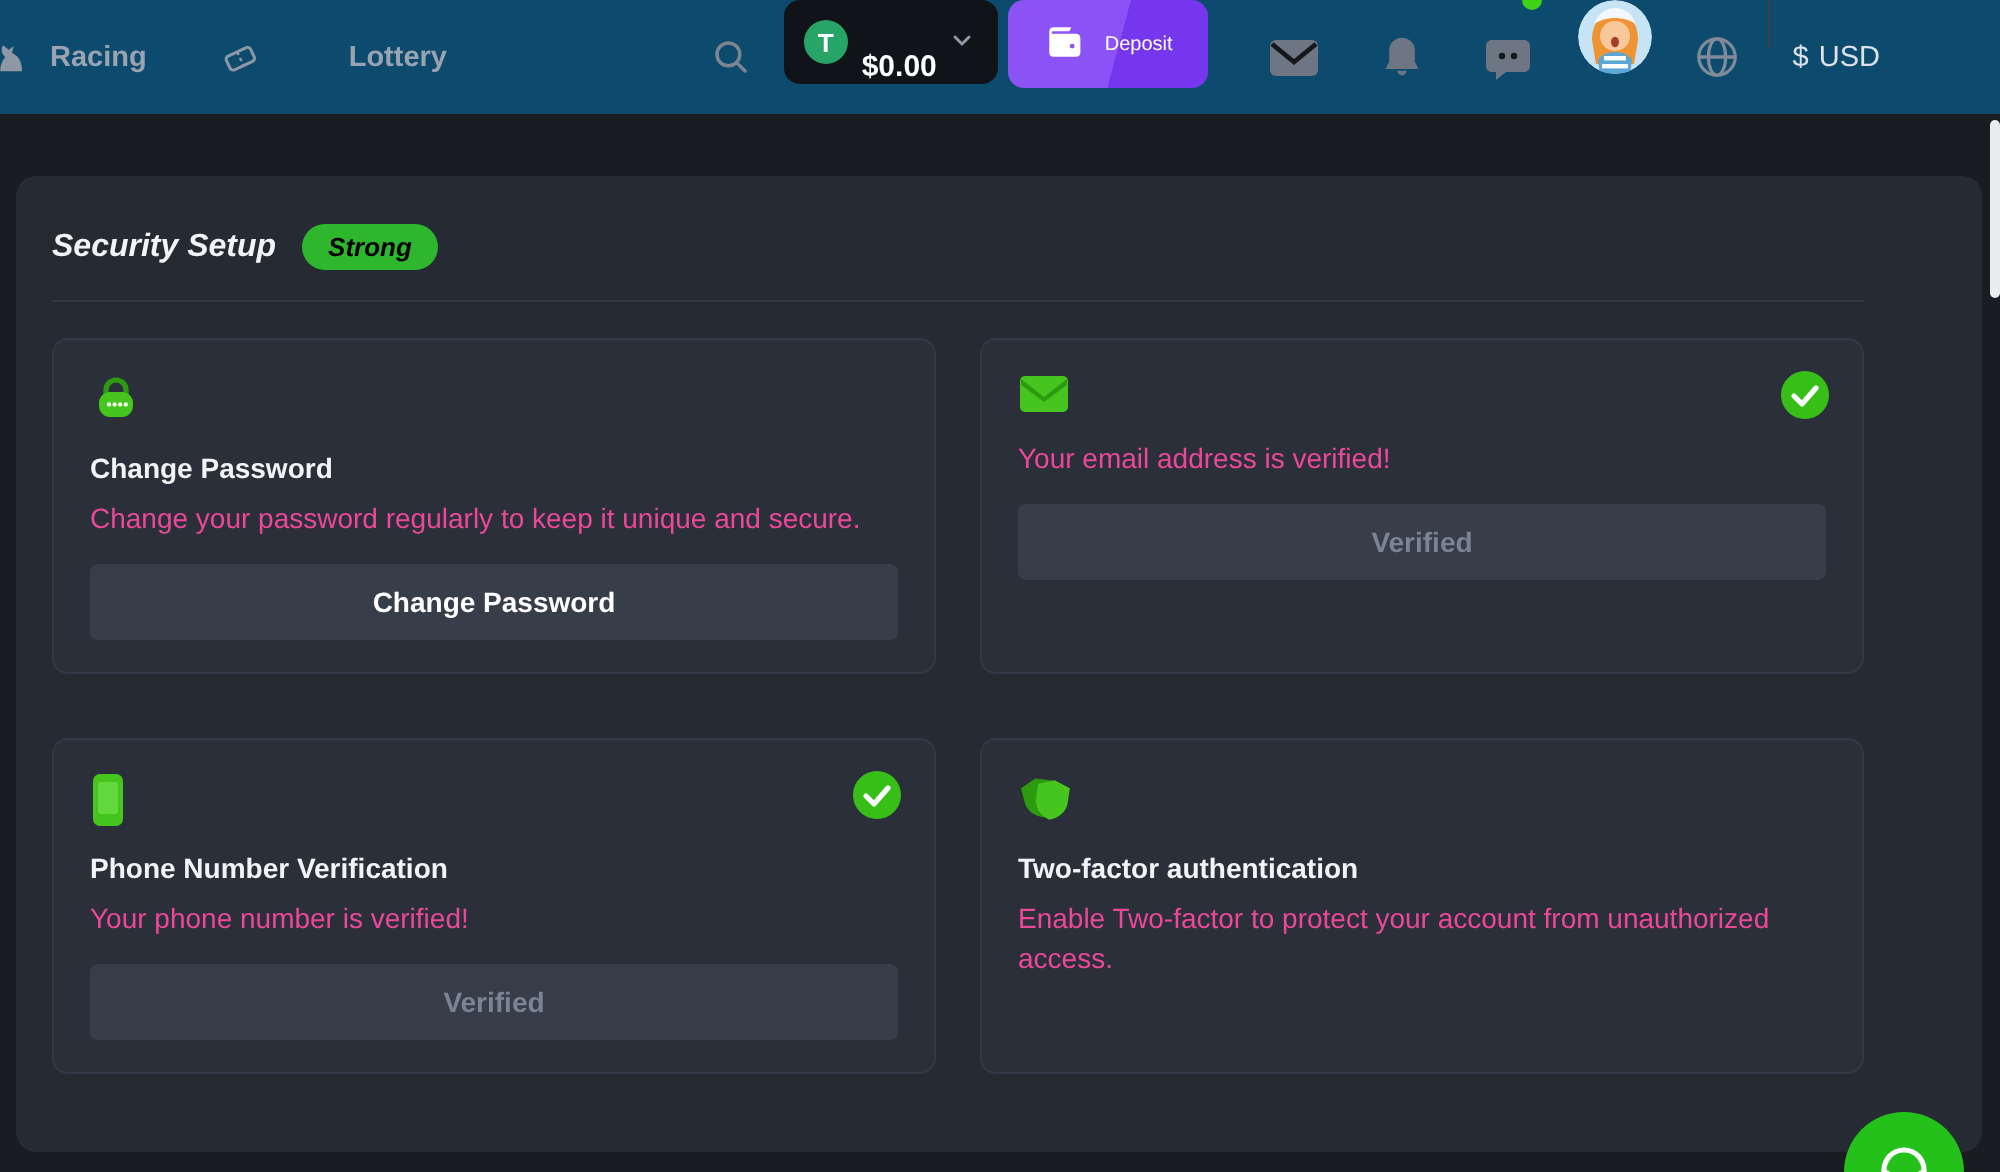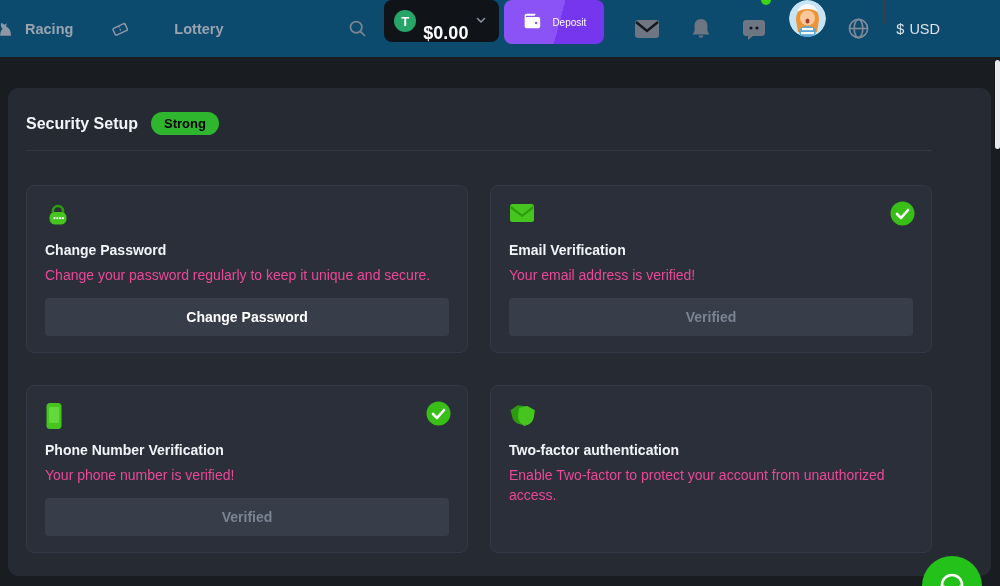--- a/index.html
+++ b/index.html
@@ -21,21 +21,21 @@
   .nav-racing { margin-left:-4px; }
   .nav-lottery { margin-left:37px;gap:44px; }
   .spacer { flex:1; }
   .icon-btn { display:flex; align-items:center; justify-content:center; cursor:pointer; position:relative; }
   .search-btn { margin-right:16px; }
   .balance-pill {
     display:flex; align-items:center; gap:7px;
     background:#101318; border:none; border-radius:8px;
     height:42px; padding:0 12px 0 10px; cursor:pointer;
   }
-  .balance-amount { color:#fff; font-size:18px; font-weight:bold; font-family:"Liberation Sans", sans-serif;margin-top:25px; }
+  .balance-amount { color:#fff; font-size:15px; font-weight:bold; font-family:"Liberation Sans", sans-serif;margin-top:25px; }
   .tether { width:22px; height:22px; border-radius:50%; background:#27a468; color:#fff;
     display:flex; align-items:center; justify-content:center; font-size:13px; font-weight:bold; }
   .deposit-btn {
     margin-left:5px; height:44px; padding:0 18px;
     border:none; border-radius:8px; cursor:pointer;
     background:linear-gradient(105deg,#8b53f5 55%,#7636ee 55%);
     color:#fff; font-size:10px; font-weight:normal; font-family:"Liberation Sans", sans-serif;
     display:flex; align-items:center; gap:10px;
   }
   .hdr-ic { margin-left:30px; }
@@ -45,29 +45,29 @@
   .globe-btn { margin-left:21px; }
   .vdiv { margin-left:14px; width:1px; height:24px; background:#3a3f48; }
   .usd { margin-left:11px; display:flex; align-items:center; gap:5px; color:#dee2e8; font-size:14.5px; cursor:pointer; }
   
   .panel {
     position:absolute; left:8px; top:88px; width:983px; height:488px;
     background:#252a33; border-radius:10px;
     padding:24px 0 0 18px;
   }
   .content { width:906px; }
-  .title-row { display:flex; align-items:center; gap:13px; }
+  .title-row { display:flex; align-items:center; gap:13px;font-style:italic; }
   .page-title { color:#f2f4f8; font-size:16px; font-weight:bold; }
   .strength-badge {
     background:#2eb62e; color:#000000; font-size:13px; font-weight:bold;
     padding:4px 13px; border-radius:999px;
   }
   .divider { margin-top:15px; height:1px; background:rgba(255,255,255,0.07); }
   .cards {
-    margin-top:34px;
+    margin-top:18px;
     display:grid; grid-template-columns:1fr 1fr; gap:32px 22px;
   }
   .card {
     background:#2a2f39; border:1px solid #333947; border-radius:8px;
     padding:16px 18px; position:relative;
   }
   .card-icon { height:26px; display:flex; align-items:flex-start; }
   .card-title { margin-top:14px; color:#f2f4f8; font-size:14px; font-weight:bold; }
   .card-desc { margin-top:7px; color:#ec4899; font-size:14px; line-height:20px; }
   .card-btn {
@@ -222,21 +222,20 @@
             <rect x="1" y="2" width="24" height="18" rx="2.5" fill="#46c51f"></rect>
             <path d="M1.5 3.5 13 12.5 24.5 3.5v3L13 15 1.5 6.5z" fill="#2d9b10"></path>
           </svg>
         </div>
         <span class="check-badge">
           <svg width="25" height="25" viewBox="0 0 25 25">
               <circle cx="12.5" cy="12.5" r="12" fill="#38bf17"></circle>
               <polyline points="7,13 11,17 18,9" fill="none" stroke="#fff" stroke-width="2.6" stroke-linecap="round" stroke-linejoin="round"></polyline>
             </svg>
         </span>
-        <h2 class="card-title">Email Verification</h2>
         <p class="card-desc">Your email address is verified!</p>
         <button class="card-btn disabled">Verified</button>
       </section>
 
       <section class="card">
         <div class="card-icon">
           <svg width="18" height="28" viewBox="0 0 18 28">
             <rect x="1.5" y="1" width="15" height="26" rx="3.5" fill="#46c51f"></rect>
             <rect x="4" y="5" width="10" height="16" rx="1.5" fill="#63d93e"></rect>
           </svg>

